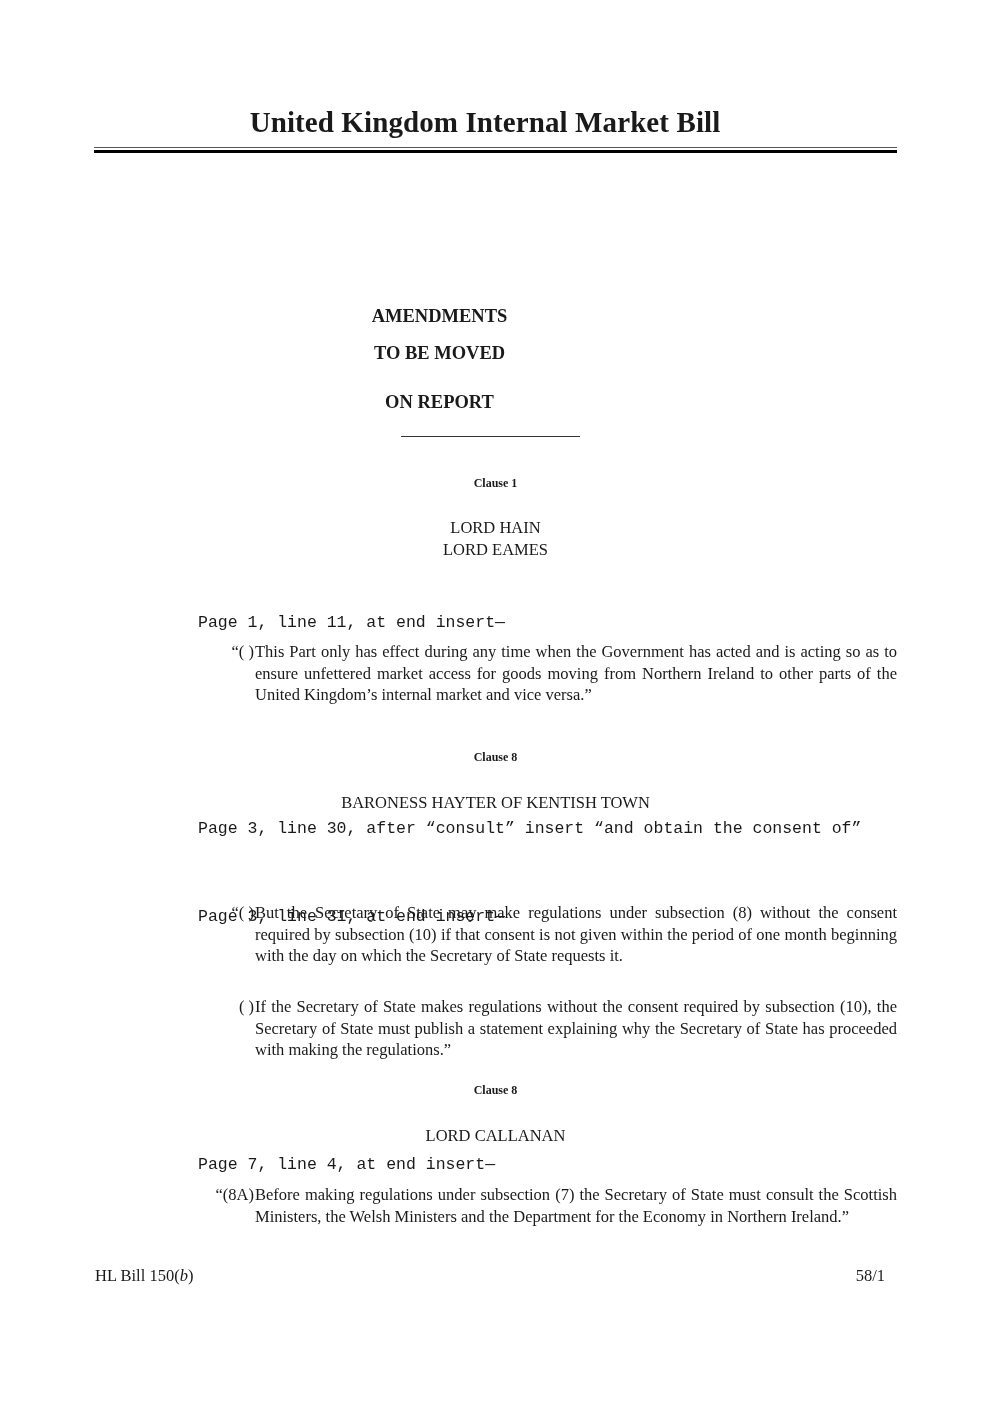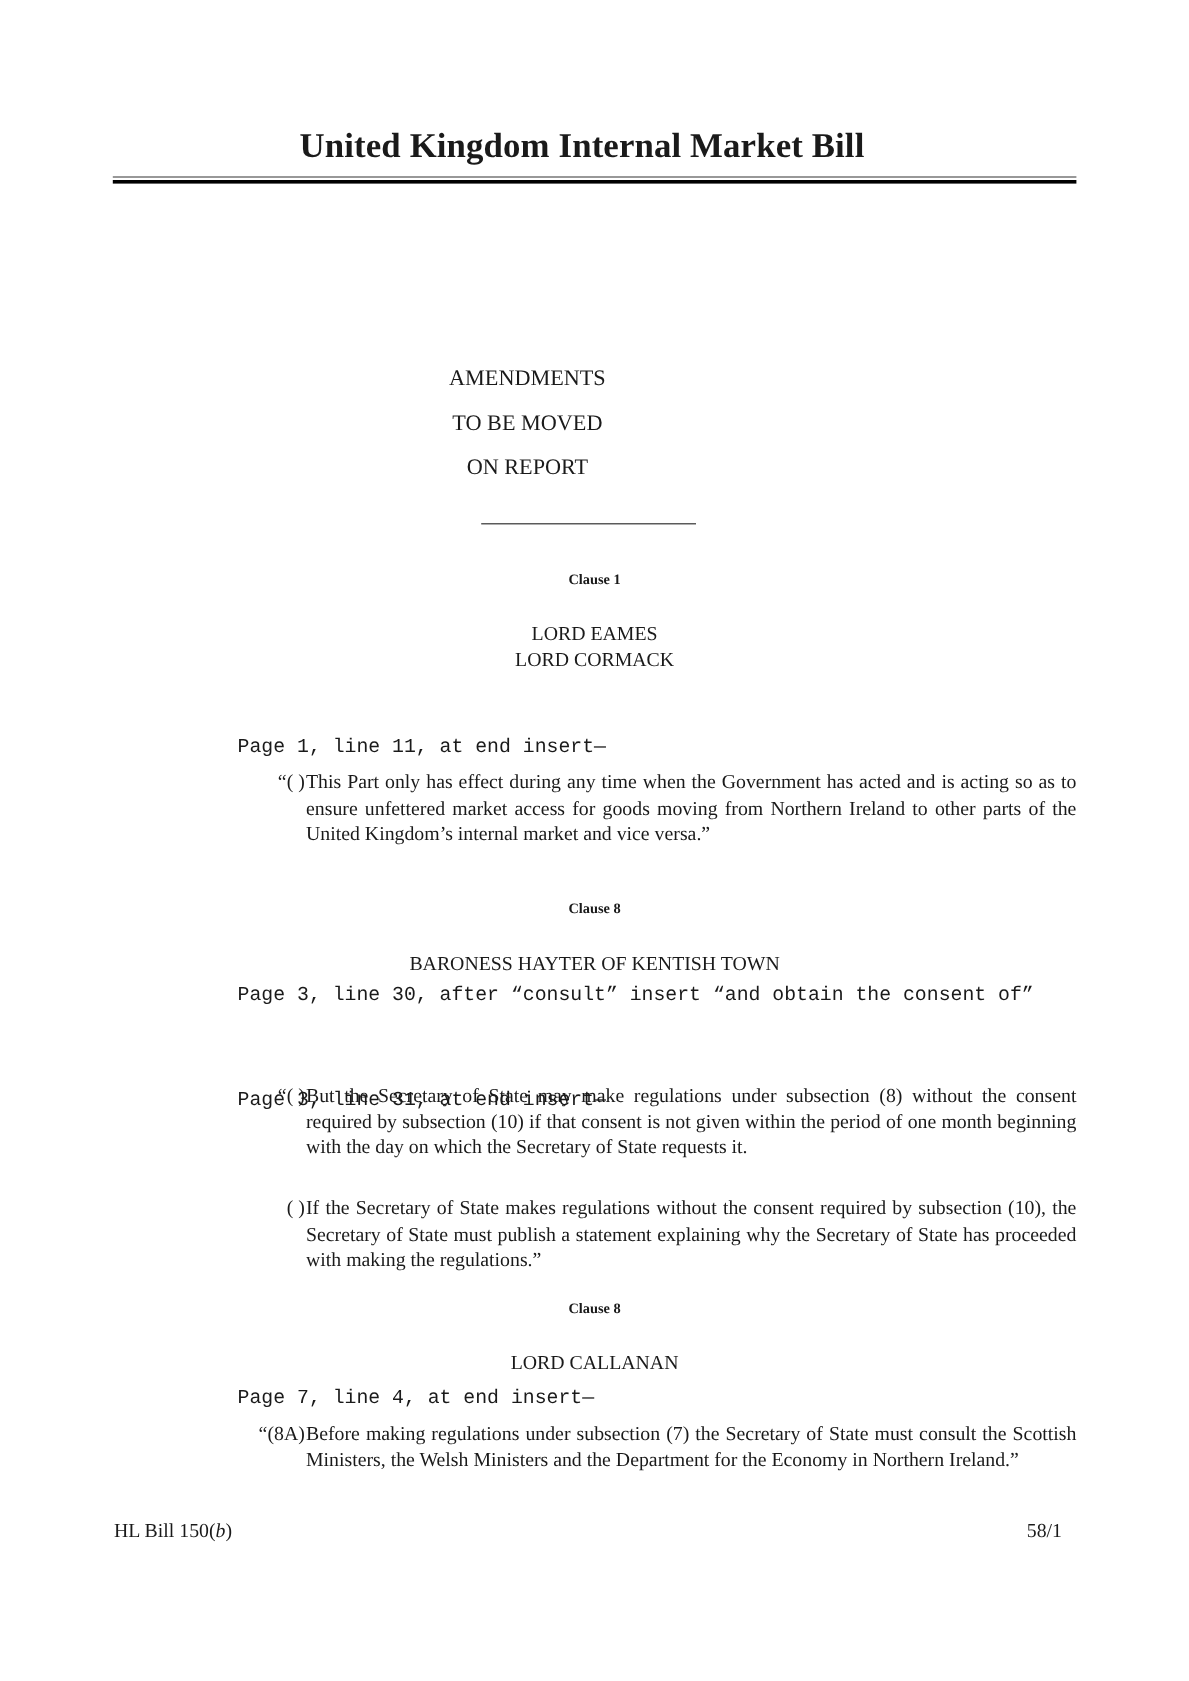--- a/index.html
+++ b/index.html
@@ -8,46 +8,46 @@
     font-family: "Liberation Serif", "DejaVu Serif", serif;
     color: #1a1a1a;
   }
   .abs { position: absolute; }
   .title {
     left: 0; width: 970px; top: 106px; text-align: center;
     font-size: 29px; font-weight: bold; letter-spacing: 0.1px;
   }
   .rule-thin { left: 94px; width: 803px; top: 147px; height: 1px; background: #555; }
   .rule-thick { left: 94px; width: 803px; top: 150px; height: 2.5px; background: #000; }
-  .center-line { left: 0; width: 879px; text-align: center; font-size: 18.5px; }
+  .center-line { left: 0; width: 879px; text-align: center; font-size: 18.5px; font-weight: bold; }
   .sep { left: 401px; width: 179px; top: 436px; height: 1px; background: #333; }
   .clause { left: 0; width: 991px; text-align: center; font-size: 12px; font-weight: bold; }
   .names { left: 0; width: 991px; text-align: center; font-size: 16.5px; line-height: 22px; }
   .instr { left: 198px; font-size: 16.5px; white-space: nowrap; font-family: Liberation Mono, monospace; }
   .para { left: 198px; width: 699px; font-size: 16.5px; line-height: 21.5px; }
   .para .num { position: absolute; left: 0; width: 56px; text-align: right; padding-right: 0; }
   .para .txt { margin-left: 57px; text-align: justify; }
   .footer { font-size: 16.5px; top: 1266px; }
 </style>
 </head>
 <body>
 
 <div class="abs title">United Kingdom Internal Market Bill</div>
 <div class="abs rule-thin"></div>
 <div class="abs rule-thick"></div>
 
 <div class="abs center-line" style="top:306px;">AMENDMENTS</div>
 <div class="abs center-line" style="top:343px;">TO BE MOVED</div>
-<div class="abs center-line" style="top:380px;">ON REPORT</div>
+<div class="abs center-line" style="top:392px;">ON REPORT</div>
 <div class="abs sep"></div>
 
 <div class="abs clause" style="top:476px;">Clause 1</div>
 <div class="abs names" style="top:517px;">
+  <div>LORD HAIN</div>
   <div>LORD EAMES</div>
-  <div>LORD CORMACK</div>
 </div>
 <div class="abs instr" style="top:613px;">Page 1, line 11, at end insert—</div>
 <div class="abs para" style="top:641px;">
   <span class="num">“( )</span>
   <div class="txt">This Part only has effect during any time when the Government has acted and is acting so as to ensure unfettered market access for goods moving from Northern Ireland to other parts of the United Kingdom’s internal market and vice versa.”</div>
 </div>
 
 <div class="abs clause" style="top:750px;">Clause 8</div>
 <div class="abs names" style="top:792px;">
   <div>BARONESS HAYTER OF KENTISH TOWN</div>

